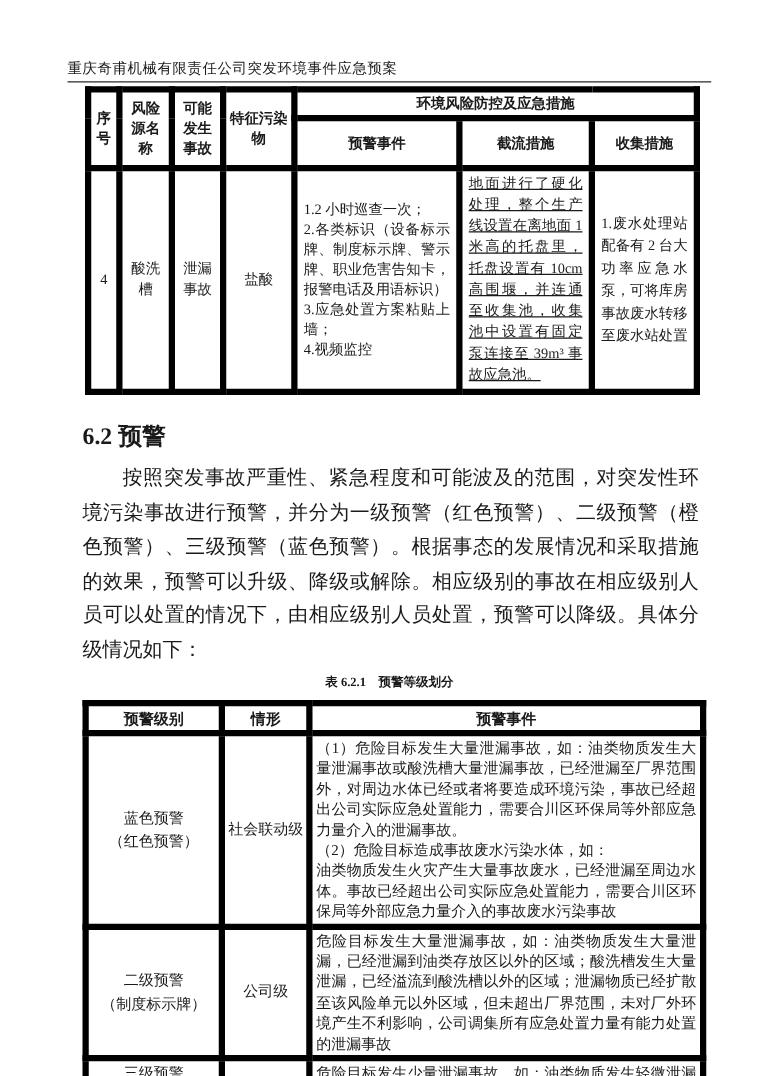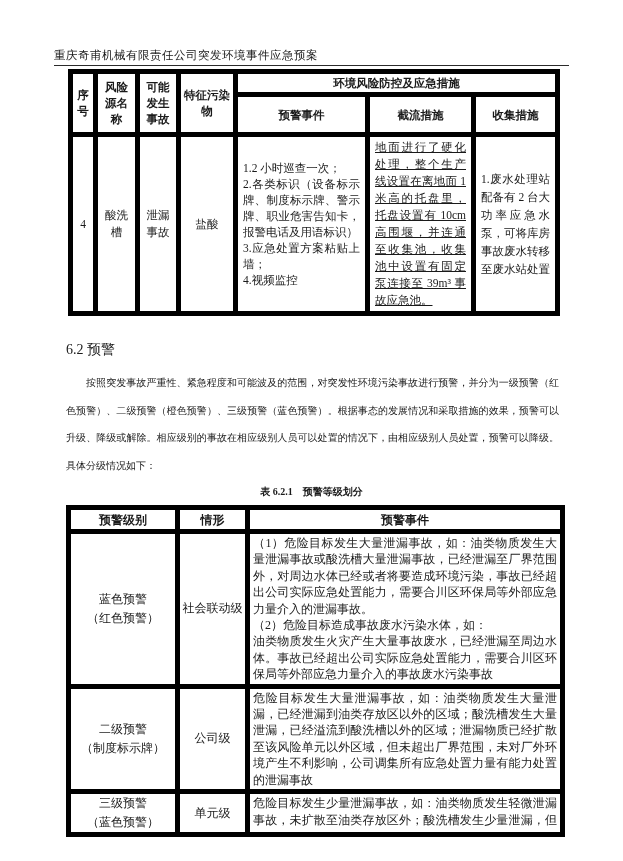--- a/index.html
+++ b/index.html
@@ -29,25 +29,25 @@
   .risk-table .c-center{text-align:center;line-height:17px;padding:1px 2px;}
   .risk-table .measure{vertical-align:middle;text-align:justify;padding:2px 5px;white-space:pre-line;}
   .risk-table .m-manage{line-height:16px;}
   .risk-table .m-intercept{line-height:17px;text-decoration:underline;}
   .risk-table .m-collect{line-height:18px;}
   .risk-row{height:162px;}
   .risk-h1{height:23px;}
   .risk-h2{height:40px;}
 
   
-  .h2{margin:24px 0 0 66px;font-size:14px;line-height:19px;font-weight:normal;}
+  .h2{margin:24px 0 0 66px;font-size:19px;line-height:19px;font-weight:bold;}
   .h3{margin:20px 0 0 66px;font-size:13.5px;line-height:17px;font-weight:bold;}
   .para{
     margin:10px 64px 0 66px;
-    font-size:10px;line-height:27.5px;
+    font-size:16px;line-height:27.5px;
     text-align:justify;text-indent:2em;
   }
   .tbl-caption{margin:5px 0 0 0;text-align:center;font-size:10px;font-weight:bold;line-height:16px;}
 
   
   .warning-table{margin:5px 0 0 66px;width:494px;font-size:12px;}
   .warning-table th{font-weight:bold;text-align:center;height:19px;line-height:18px;padding:0 4px;}
   .warning-table .level,.warning-table .situation{
     text-align:center;vertical-align:middle;white-space:pre-line;line-height:19px;padding:0 2px;
   }

